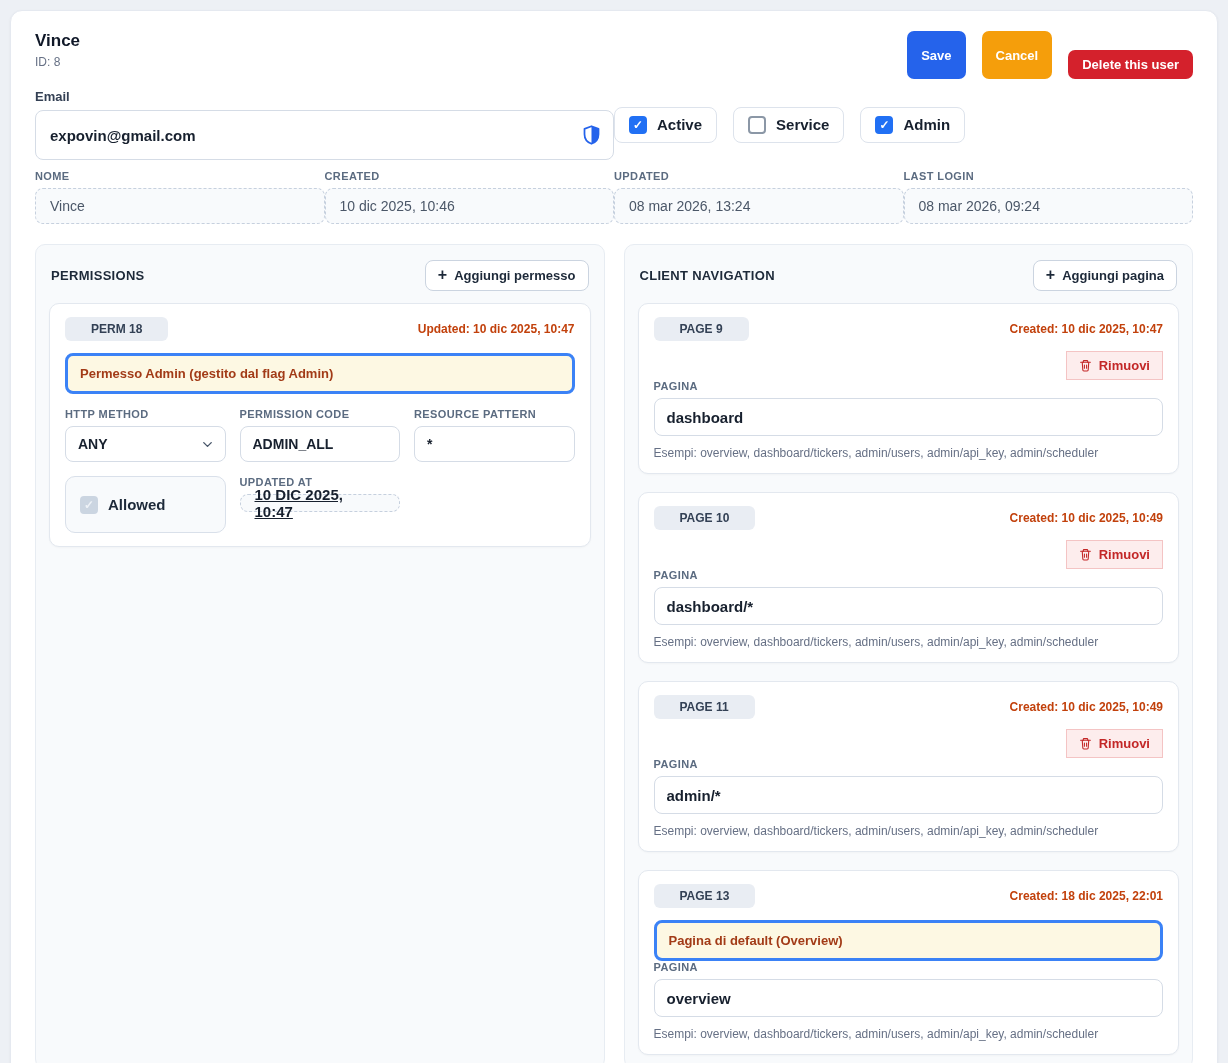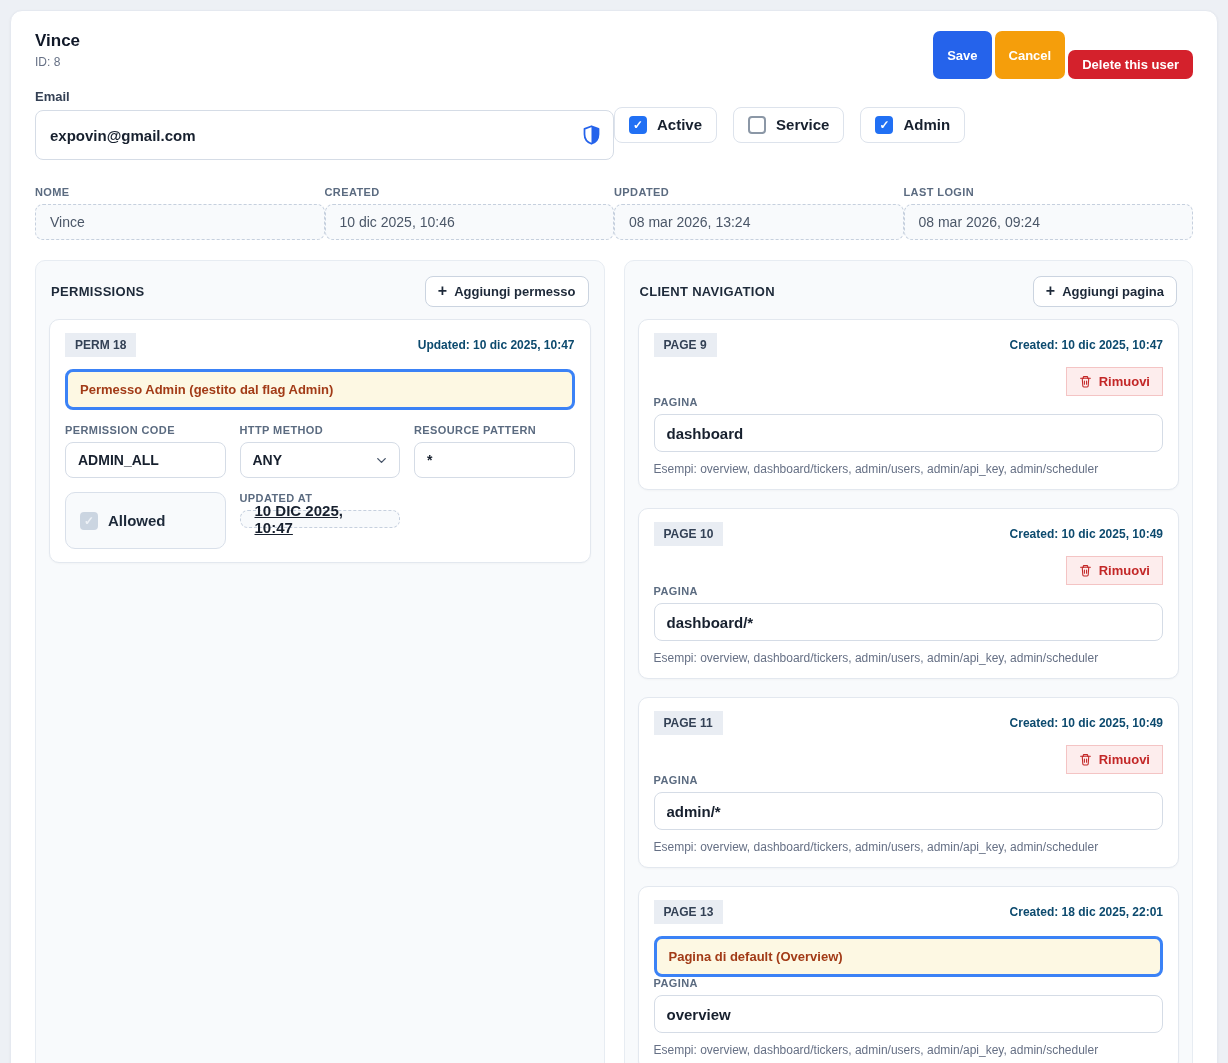--- a/index.html
+++ b/index.html
@@ -17,21 +17,21 @@
     background: #ffffff;
     border: 1px solid #e5e9f0;
     border-radius: 12px;
     padding: 20px 24px 24px;
     box-shadow: 0 1px 3px rgba(16,24,40,.05);
   }
   
   .header-row { display: flex; justify-content: space-between; align-items: flex-start; }
   .title { font-size: 17px; font-weight: 700; color: #101828; }
   .subtitle { font-size: 12px; color: #667085; margin-top: 4px; }
-  .actions { display: flex; gap: 3px; }
+  .actions { display: flex; gap: 16px; }
   .btn {
     border: none; border-radius: 7px; padding: 8px 14px;
     font-size: 13px; font-weight: 700; color: #fff;
     font-family: inherit; cursor: pointer; line-height: 1;
   }
   .btn-save { background: #2563eb; }
   .btn-cancel { background: #f59e0b; }
   .btn-delete { background: #d4212c; margin-top: 19px; }
   
   .email-row { display: flex; justify-content: flex-start; align-items: center; margin-top: 10px; }
@@ -56,21 +56,21 @@
   .cb {
     width: 18px; height: 18px; flex: 0 0 18px;
     border: 2px solid #8b97a6; border-radius: 4px; background: #fff;
     color: transparent;
     display: flex; align-items: center; justify-content: center;
     font-size: 12px; font-weight: 700; line-height: 1;
   }
   .cb.checked { background: #2170f4; border-color: #2170f4; color: #fff; }
   .cb.cb-disabled { background: #cbd5e1; border-color: #cbd5e1; color: #eef2f7; }
   
-  .meta-row { display: grid; grid-template-columns: repeat(4, 1fr); margin-top: 26px; }
+  .meta-row { display: grid; grid-template-columns: repeat(4, 1fr); margin-top: 10px; }
   .field-label {
     font-size: 11px; font-weight: 700; color: #5b6b80;
     letter-spacing: .4px; margin-bottom: 6px;
   }
   .dashed-box {
     border: 1px dashed #c6d0de; background: #f8fafc; border-radius: 8px;
     padding: 0 14px; height: 36px;
     display: flex; align-items: center;
     font-size: 14px; color: #4b5768;
   }
@@ -86,24 +86,24 @@
     padding: 7px 12px; font-size: 13px; font-weight: 700; color: #1d2939;
     font-family: inherit; cursor: pointer;
   }
   .plus { font-size: 16px; font-weight: 600; line-height: 0.9; }
   .inner-card {
     background: #fff; border: 1px solid #e3e8ef; border-radius: 10px;
     padding: 13px 15px; box-shadow: 0 1px 2px rgba(16,24,40,.03);
   }
   .card-top { display: flex; justify-content: space-between; align-items: center; }
   .badge {
-    background: #e9edf3; color: #334155; border-radius: 0;
-    padding: 5px 10px; font-size: 12px; font-weight: 700;
-  }
-  .ts { font-size: 12px; font-weight: 700; color: #0c4a6e; }
+    background: #e9edf3; color: #334155; border-radius: 6px;
+    padding: 5px 26px; font-size: 12px; font-weight: 700;
+  }
+  .ts { font-size: 12px; font-weight: 700; color: #c2410c; }
   .note {
     margin-top: 12px;
     background: #fdf8e3; border: 3px solid #3b82f6; border-radius: 8px;
     padding: 10px 12px; font-size: 13px; font-weight: 700; color: #a23b17;
   }
   .grid3 { display: grid; grid-template-columns: 1fr 1fr 1fr; gap: 14px; margin-top: 14px; }
   .select {
     display: flex; justify-content: space-between; align-items: center;
     height: 36px; border: 1px solid #d5dce6; border-radius: 8px; background: #fff;
     padding: 0 10px 0 12px; font-size: 14px; font-weight: 700; color: #17202e;
@@ -220,33 +220,33 @@
 
       <div class="inner-card">
         <div class="card-top">
           <span class="badge">PERM 18</span>
           <span class="ts">Updated: 10 dic 2025, 10:47</span>
         </div>
         <div class="note">Permesso Admin (gestito dal flag Admin)</div>
 
         <div class="grid3">
           <div>
-            <div class="field-label">PERMISSION CODE</div>
-            <input class="text-input" type="text" value="ADMIN_ALL" style="">
-          </div>
-          <div>
             <div class="field-label">HTTP METHOD</div>
             <div class="select">
               <span>ANY</span>
               <span style="display:flex;">
                 <svg width="15" height="15" viewBox="0 0 24 24" fill="none" stroke="#475569" stroke-width="2.2" stroke-linecap="round" stroke-linejoin="round">
                     <polyline points="6 9 12 15 18 9"></polyline>
                   </svg>
               </span>
             </div>
+          </div>
+          <div>
+            <div class="field-label">PERMISSION CODE</div>
+            <input class="text-input" type="text" value="ADMIN_ALL" style="">
           </div>
           <div>
             <div class="field-label">RESOURCE PATTERN</div>
             <input class="text-input" type="text" value="*" style="">
           </div>
         </div>
 
         <div class="grid3">
           <div class="allowed-box">
             <span class="cb cb-disabled">✓</span>

